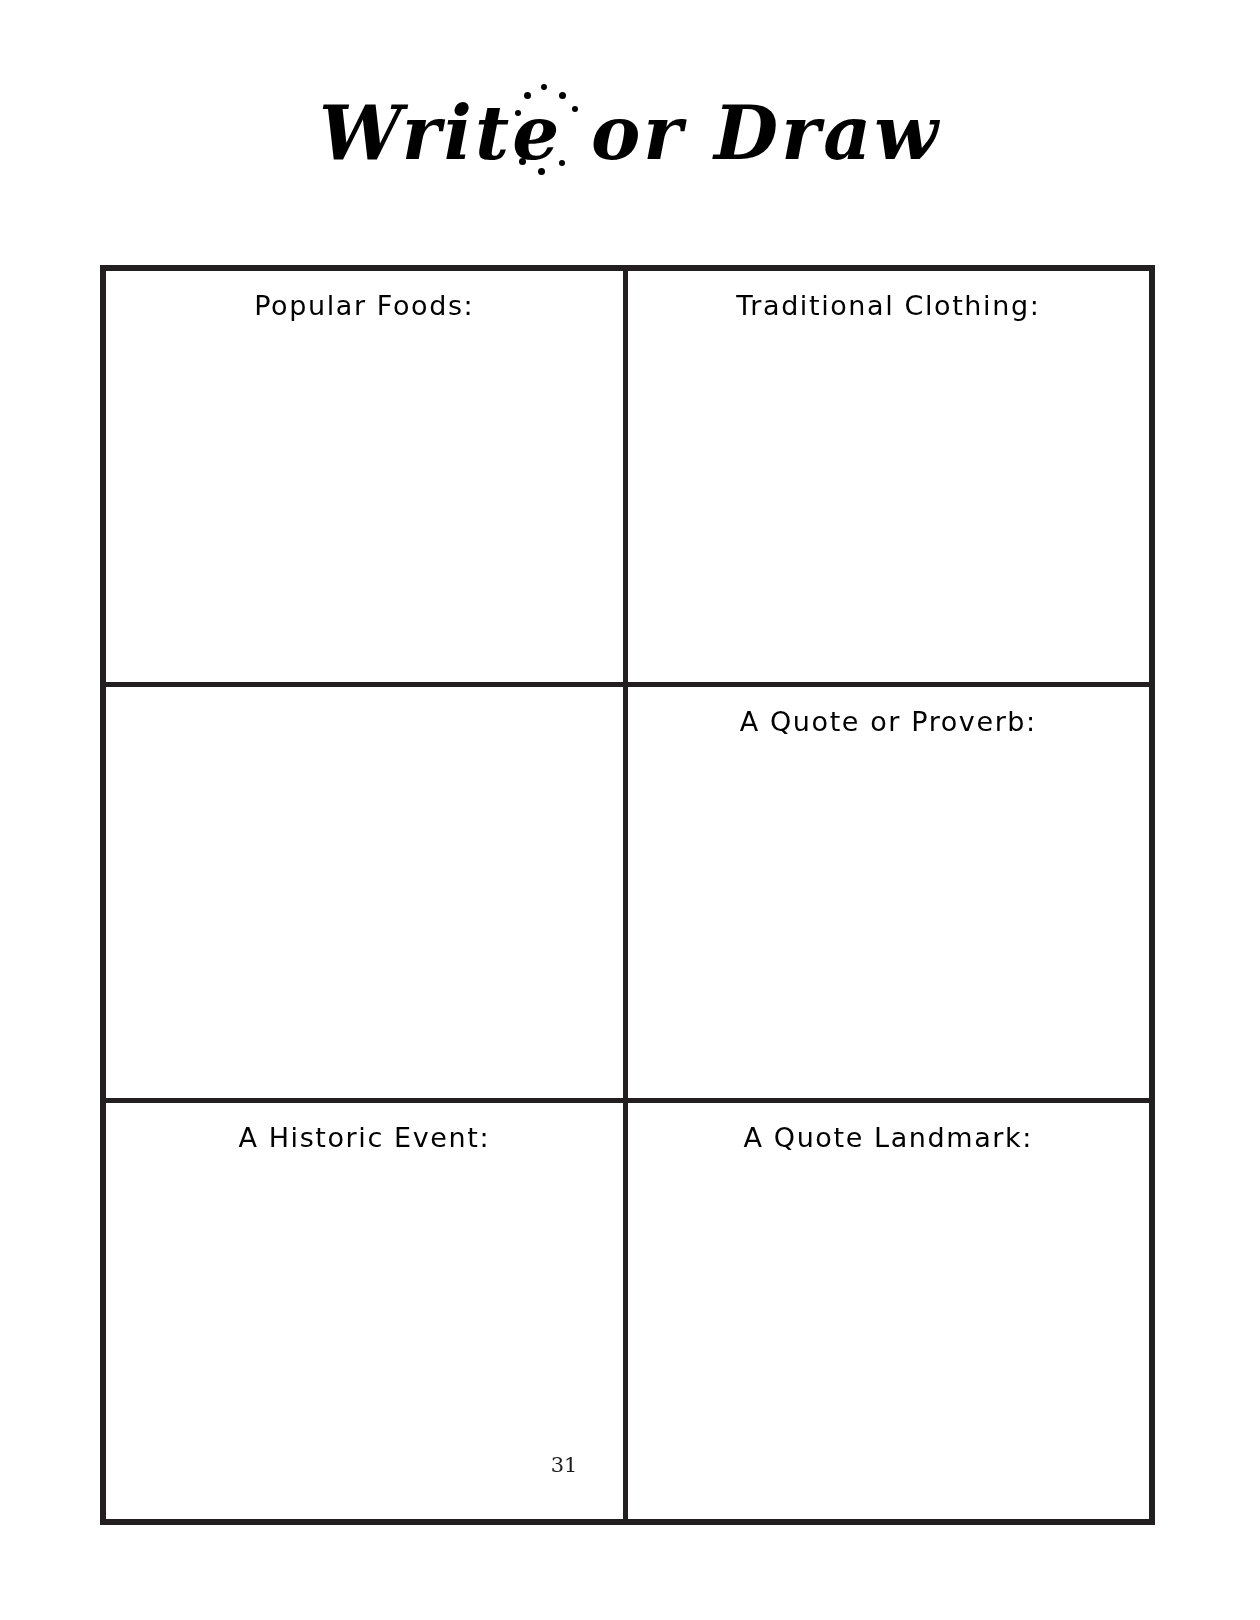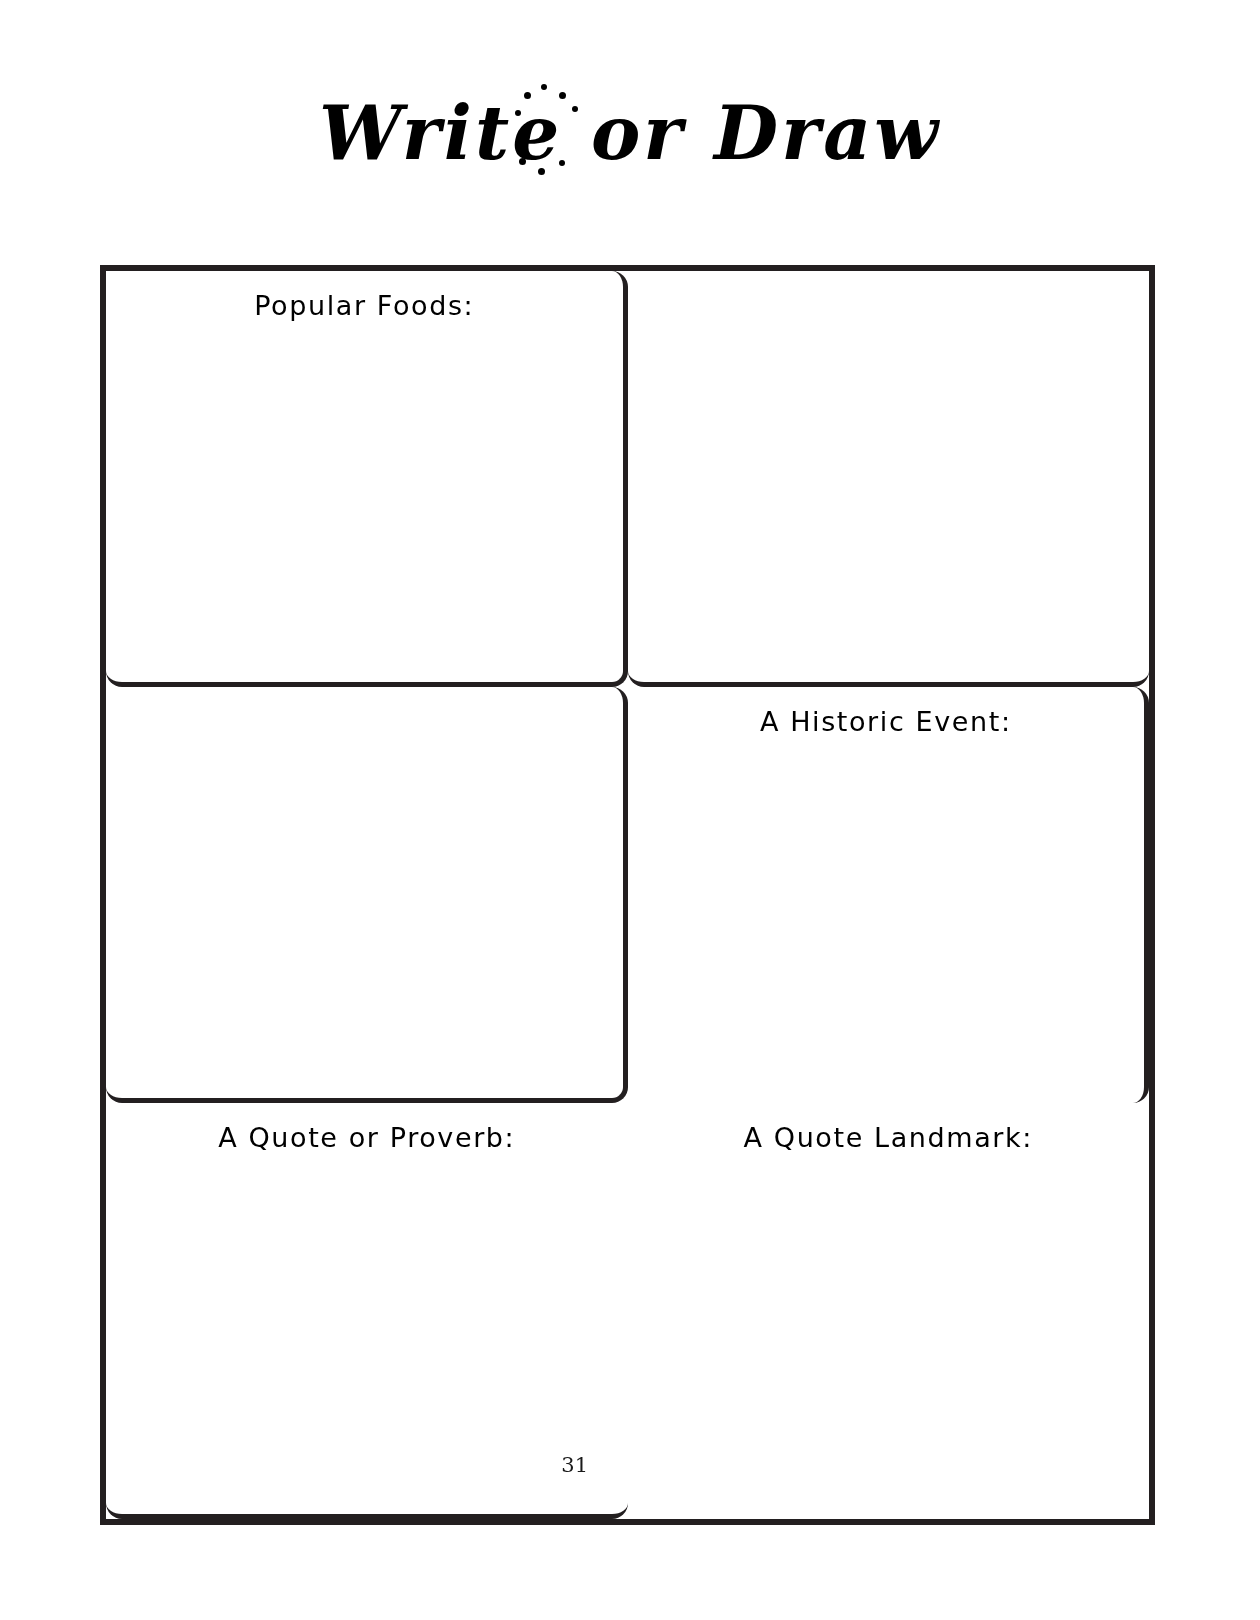--- a/index.html
+++ b/index.html
@@ -64,21 +64,20 @@
     grid-template-columns: 1fr 1fr;
     grid-template-rows: 1fr 1fr 1fr;
     background: #ffffff;
   }
 
   .cell {
     position: relative;
     box-sizing: border-box;
     background: #ffffff;
     overflow: hidden;
-    border-radius: 16px;
   }
 
   
   .cell.col-left  { border-right: 5px solid #231f20; }
   .cell.row-1,
   .cell.row-2     { border-bottom: 5px solid #231f20; }
 
   .cell-label {
     display: block;
     width: 100%;
@@ -100,21 +99,21 @@
     width: 100%;
     height: calc(100% - 54px);
   }
 
   
   .page-number {
     position: absolute;
     left: 540px;
     top: 1455px;
     width: 48px;
-    text-align: right;
+    text-align: center;
     font-family: "DejaVu Serif", "Liberation Serif", serif;
     font-size: 21px;
     font-weight: 400;
     color: #1a1a1a;
     line-height: 1;
   }
 </style>
 </head>
 <body>
 
@@ -135,34 +134,35 @@
   </div>
 
   <div class="grid">
 
     <div class="cell col-left row-1">
       <span class="cell-label">Popular Foods:</span>
       <span class="cell-area"></span>
     </div>
 
     <div class="cell col-right row-1">
+      <span class="cell-label">Traditional Clothing:</span>
       <span class="cell-area"></span>
     </div>
 
     <div class="cell col-left row-2">
       <span class="cell-area"></span>
     </div>
 
-    <div class="cell col-left row-3">
-      <span class="cell-label">A Historic Event:</span>
+    <div class="cell col-right row-2">
+      <span class="cell-label">A Quote or Proverb:</span>
       <span class="cell-area"></span>
     </div>
 
-    <div class="cell col-right row-2">
-      <span class="cell-label">A Quote or Proverb:</span>
+    <div class="cell col-left row-3">
+      <span class="cell-label">A Historic Event:</span>
       <span class="cell-area"></span>
     </div>
 
     <div class="cell col-right row-3">
       <span class="cell-label">A Quote Landmark:</span>
       <span class="cell-area"></span>
     </div>
 
   </div>
 

